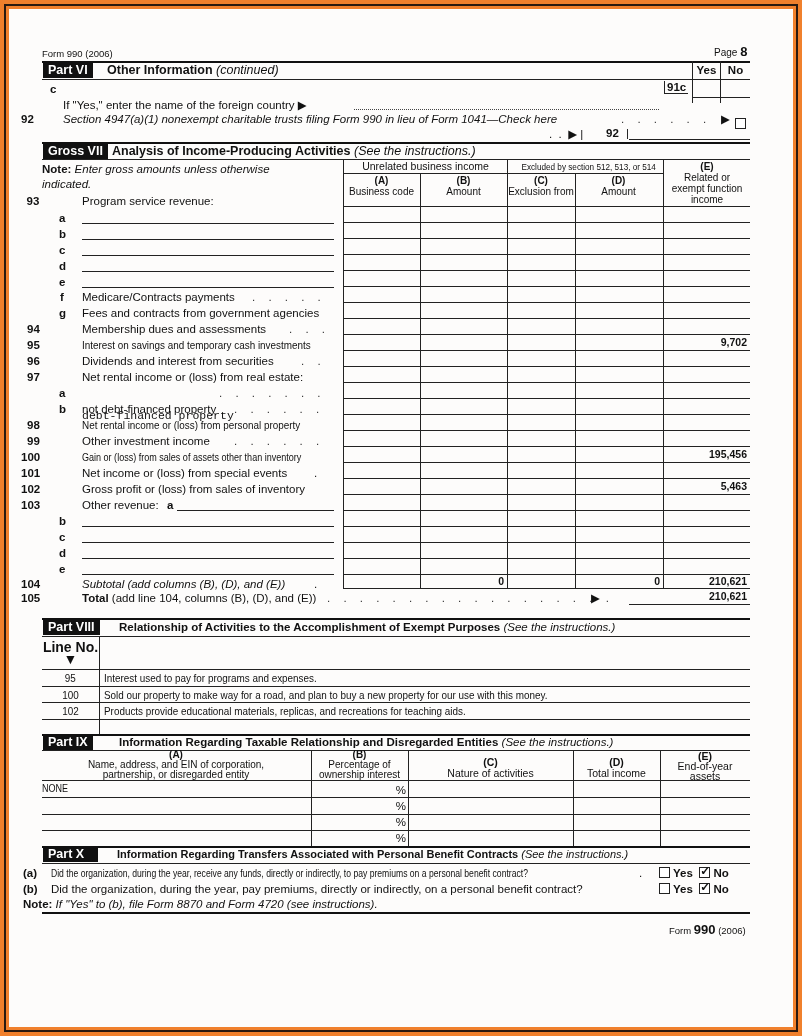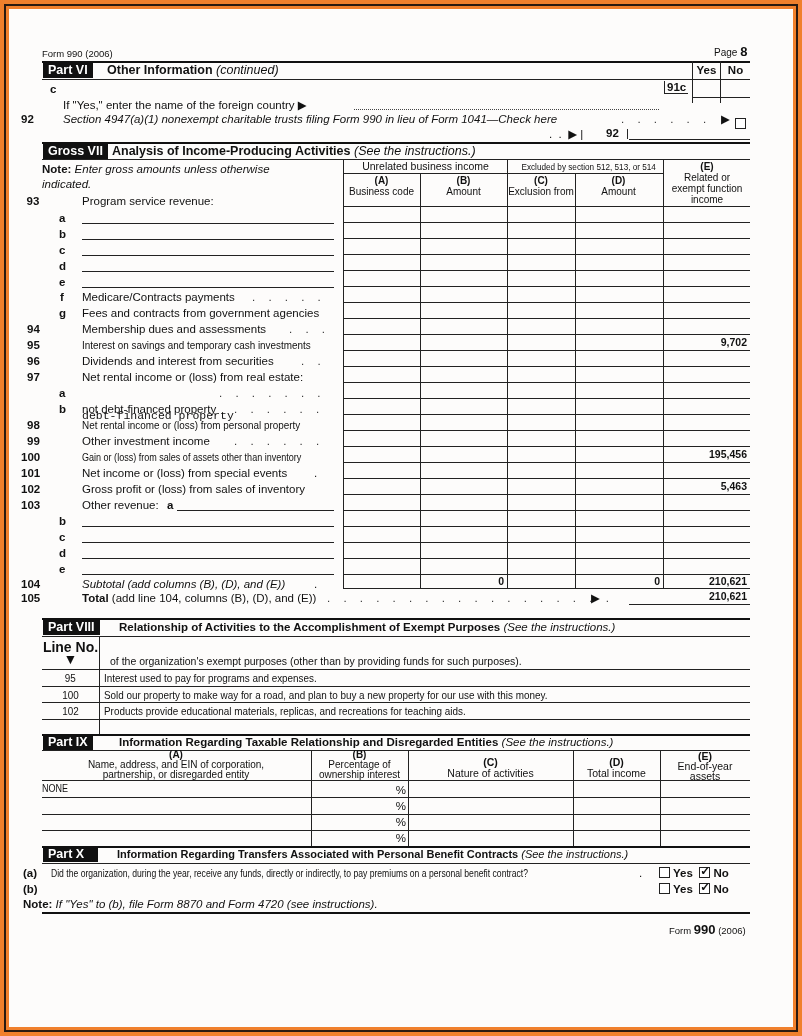--- a/index.html
+++ b/index.html
@@ -258,21 +258,20 @@
   <div class="part-title" style="left:110px; top:612px; font-size:11.5px;">
     <span>Relationship of Activities to the Accomplishment of Exempt Purposes</span>
     <i>(See the instructions.)</i>
   </div>
   <div class="hline" style="left:33px; top:627px; width:708px;"></div>
   <div class="vline" style="left:90px; top:627px; height:98px;"></div>
   <div class="abs b c" style="left:33px; top:632px; width:57px; font-size:14px; line-height:12px;">
     <div>Line No.</div>
     <div>▼</div>
   </div>
-  <div class="abs t10" style="left:101px; top:646px;">of the organization's exempt purposes (other than by providing funds for such purposes).</div>
   <div class="hline" style="left:33px; top:660px; width:708px;"></div>
 
   <div class="abs t11 c cond" style="left:33px; top:663px; width:66px;">95</div>
   <div class="abs t11 cond" style="left:95px; top:663px;">Interest used to pay for programs and expenses.</div>
   <div class="hline" style="left:33px; top:677px; width:708px;"></div>
   <div class="abs t11 c cond" style="left:33px; top:680px; width:66px;">100</div>
   <div class="abs t11 cond" style="left:95px; top:680px;">Sold our property to make way for a road, and plan to buy a new property for our use with this money.</div>
   <div class="hline" style="left:33px; top:693px; width:708px;"></div>
   <div class="abs t11 c cond" style="left:33px; top:696px; width:66px;">102</div>
   <div class="abs t11 cond" style="left:95px; top:696px;">Products provide educational materials, replicas, and recreations for teaching aids.</div>
@@ -340,20 +339,21 @@
   <div class="abs t10 cond" style="left:42px; top:859px; font-size:10px;">Did the organization, during the year, receive any funds, directly or indirectly, to pay premiums on a personal benefit contract?</div>
   <div class="abs t11" style="left:630px; top:858px;">.</div>
   <div class="abs t11 b" style="left:650px; top:858px; white-space:nowrap;">
     <span class="checkbox"></span>
     <span>Yes</span>&nbsp;
     <span class="checkbox checked"></span>
     <span>No</span>
   </div>
 
   <div class="abs b t11" style="left:14px; top:874px;">(b)</div>
+  <div class="abs t11" style="left:42px; top:874px;">Did the organization, during the year, pay premiums, directly or indirectly, on a personal benefit contract?</div>
   <div class="abs t11 b" style="left:650px; top:874px; white-space:nowrap;">
     <span class="checkbox"></span>
     <span>Yes</span>&nbsp;
     <span class="checkbox checked"></span>
     <span>No</span>
   </div>
 
   <div class="abs t11" style="left:14px; top:889px;">
     <b>Note:</b>
     <i>If "Yes" to (b), file Form 8870 and Form 4720 (see instructions).</i>

